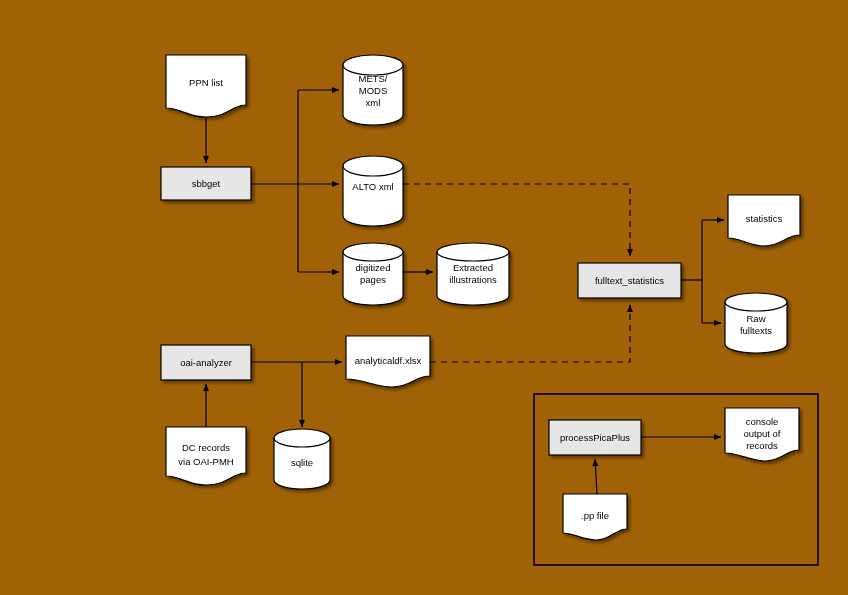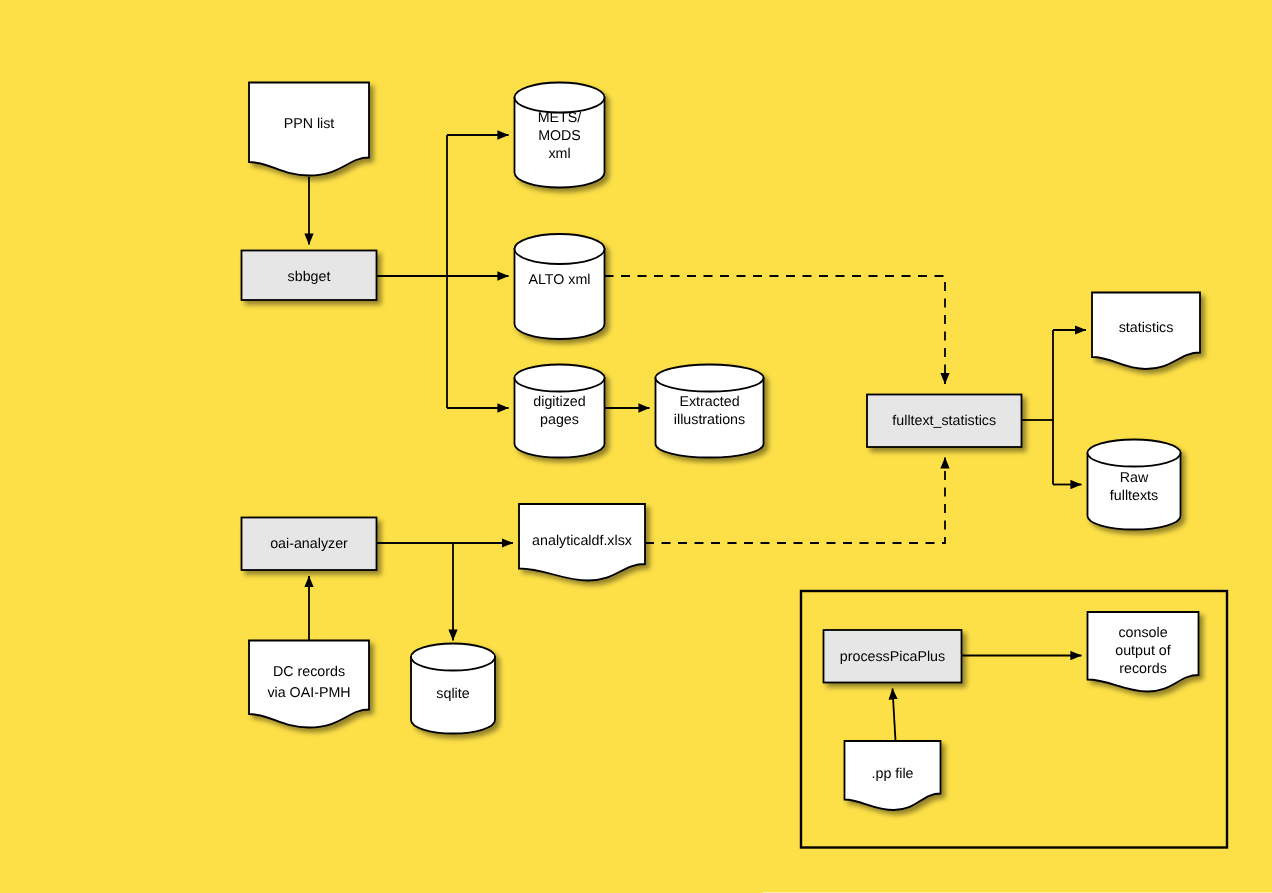--- a/index.html
+++ b/index.html
@@ -7,21 +7,21 @@
     padding: 0;
     background: #ffffff;
   }
   body {
     font-family: "Liberation Sans", "DejaVu Sans", sans-serif;
   }
   #canvas {
     position: relative;
     width: 848px;
     height: 595px;
-    background: #fde047;
+    background: #a16207;
     overflow: hidden;
   }
   #diagram-svg {
     position: absolute;
     left: 0;
     top: 0;
     width: 848px;
     height: 595px;
   }
   .node-label {

